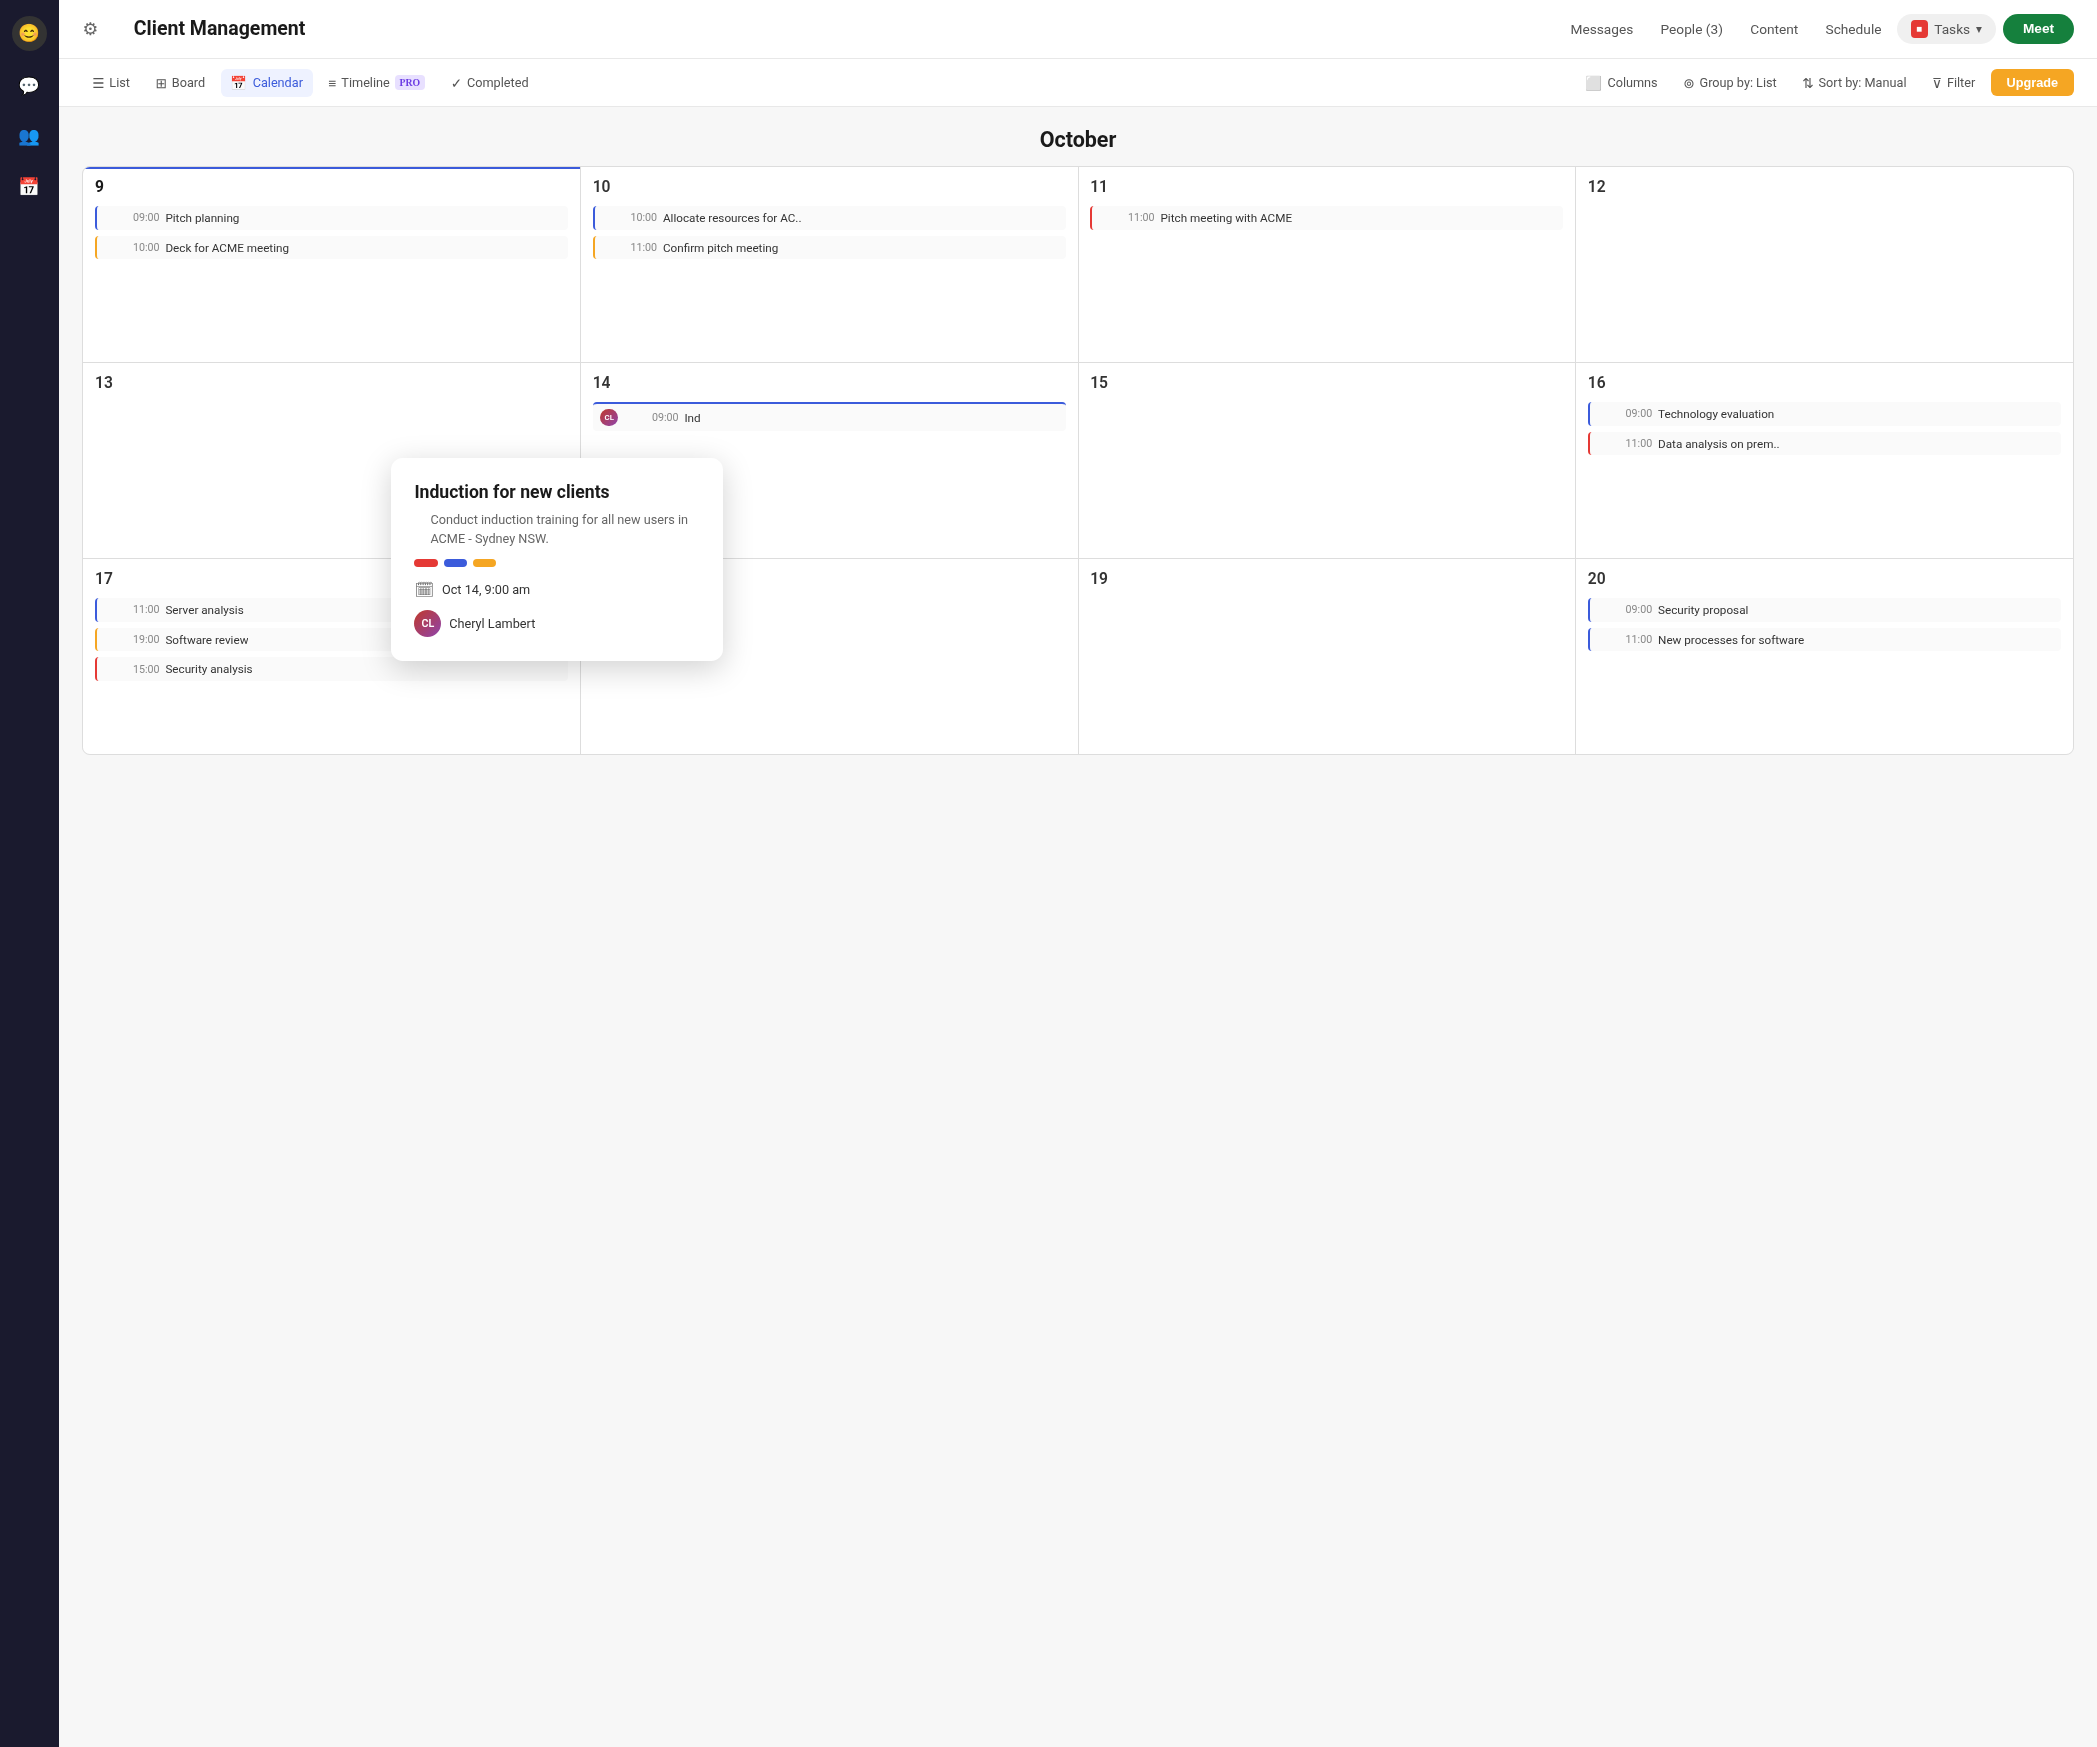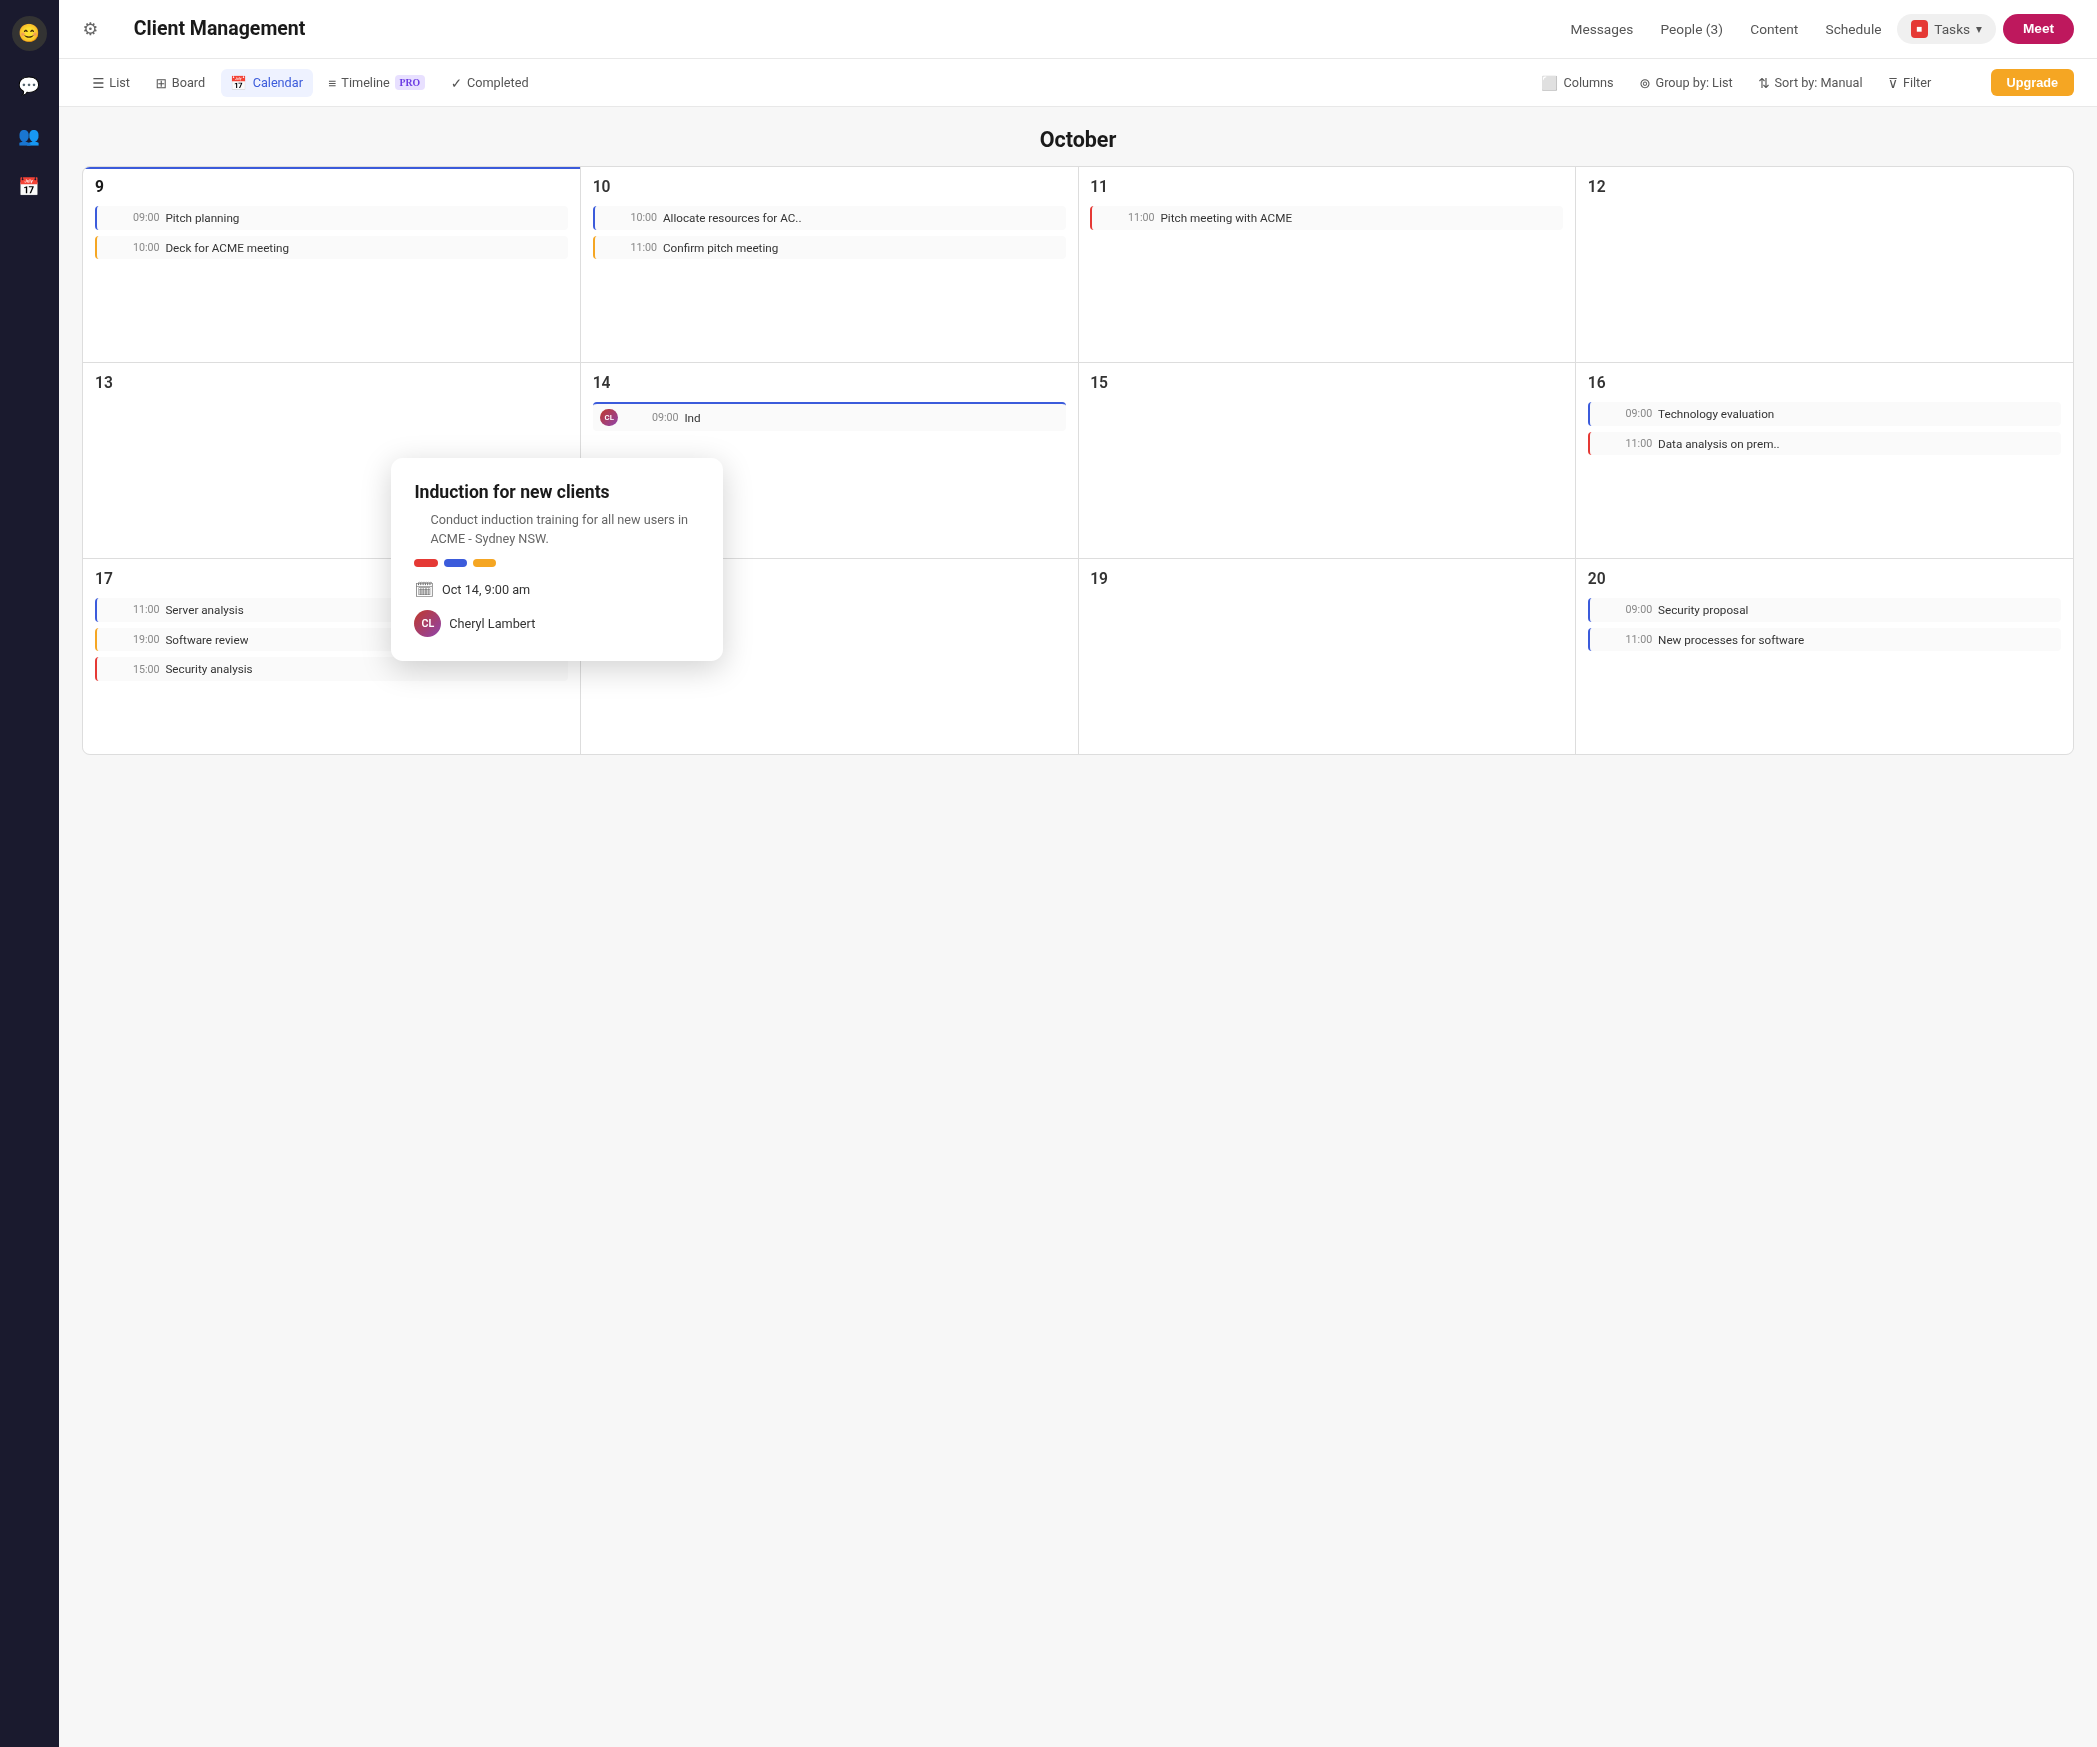--- a/index.html
+++ b/index.html
@@ -69,21 +69,21 @@
     }
     .tasks-icon-red {
       width: 17.6px; height: 17.6px;
       background: #e53935;
       border-radius: 3.9px;
       display: flex; align-items: center; justify-content: center;
       color: #fff; font-size: 9.8px;
     }
     .chevron-down { font-size: 11.7px; color: #555; }
     .meet-btn {
-      background: #be185d;
+      background: #15803d;
       color: #fff;
       border: none;
       border-radius: 19.5px;
       padding: 7.8px 19.5px;
       font-size: 13.7px;
       font-weight: 600;
       cursor: pointer;
       margin-left: auto;
     }
 
@@ -118,21 +118,20 @@
     .tool-divider { flex: 1; }
     .upgrade-btn {
       background: #f5a623;
       color: #fff;
       border: none;
       border-radius: 5.9px;
       padding: 6.8px 15.6px;
       font-size: 12.7px;
       font-weight: 600;
       cursor: pointer;
-      margin-left: 44px;
     }
 
     .calendar-container {
       flex: 1;
       overflow-y: auto;
       padding: 0 23.4px 23.4px;
       background: #f7f7f7;
     }
 
     .calendar-month-title {

